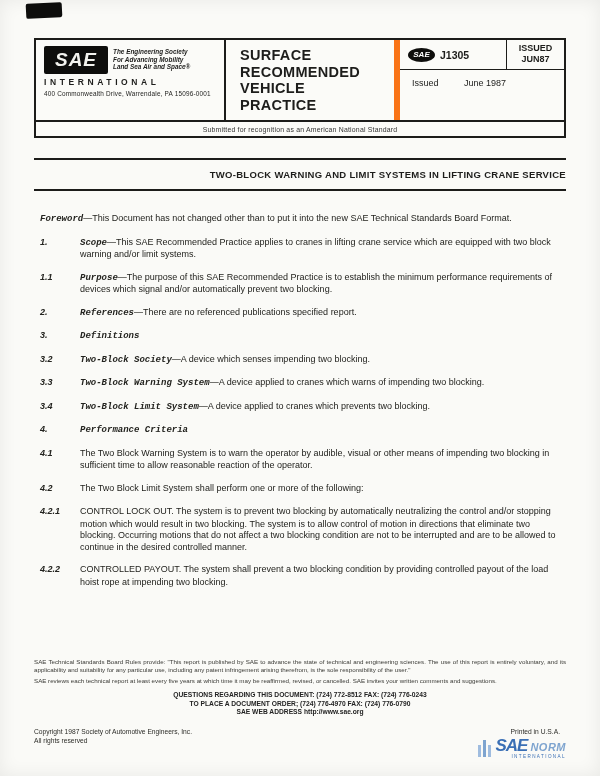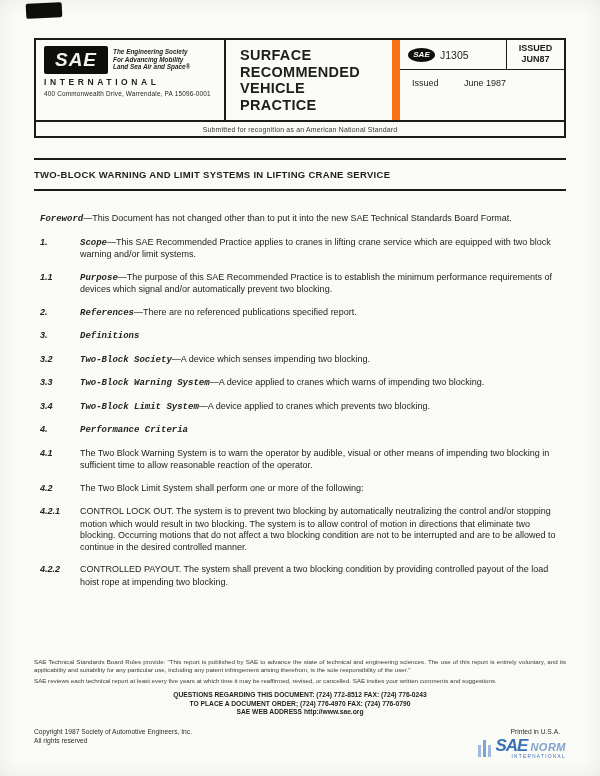--- a/index.html
+++ b/index.html
@@ -34,49 +34,49 @@
   .sae-box {
     width: 64px; height: 28px; background: #0e0e0c; color: #f3f3ee;
     font-weight: bold; font-style: italic; font-size: 19px; letter-spacing: 1px;
     display: flex; align-items: center; justify-content: center;
     border-radius: 2px; flex: 0 0 auto;
   }
   .tagline { font-size: 6.4px; line-height: 7.6px; font-weight: bold; font-style: italic; padding-top: 2px; }
   .intl { font-size: 8.5px; font-weight: bold; letter-spacing: 3.6px; margin-top: 3px; }
   .addr { font-size: 6.4px; margin-top: 3px; letter-spacing: 0.2px; }
   .cell-doctype {
-    width: 176px; border-left: 2px solid #1c1c1a; border-right: 8px solid #f97316;
+    width: 176px; border-left: 2px solid #1c1c1a; border-right: 6px solid #f97316;
     padding: 7px 0 0 14px; font-size: 14.5px; font-weight: bold; line-height: 16.5px;
     letter-spacing: 0.3px;
   }
   .cell-right { flex: 1; display: flex; flex-direction: column; }
   .right-row1 { height: 30px; border-bottom: 1.5px solid #1c1c1a; display: flex; }
   .code-cell { flex: 1; display: flex; align-items: center; gap: 5px; padding-left: 8px; }
   .mini-sae {
     background: #0e0e0c; color: #fff; font-weight: bold; font-style: italic;
     font-size: 8px; width: 27px; height: 14px; border-radius: 50%;
     display: inline-flex; align-items: center; justify-content: center;
   }
-  .code { font-weight: normal; font-size: 10.5px; }
+  .code { font-weight: bold; font-size: 10.5px; }
   .stamp-cell {
     width: 58px; border-left: 1.5px solid #1c1c1a; text-align: center;
     font-weight: bold; font-size: 9px; line-height: 11px; padding-top: 3px;
   }
   .right-row2 { display: flex; padding: 8px 10px 0 12px; font-size: 9px; }
   .issued-label { width: 52px; }
   .right-fill { flex: 1; }
   .ansi-strip {
     border-top: 2px solid #1c1c1a; text-align: center;
     font-size: 6.9px; padding: 4px 0 3px 0; letter-spacing: 0.2px; color: #333;
   }
   
   .doc-title {
     position: absolute; left: 34px; top: 158px; width: 532px;
     border-top: 2px solid #1c1c1a; border-bottom: 2px solid #1c1c1a;
-    padding: 9px 0; text-align: left; font-weight: bold; font-size: 9.5px;
+    padding: 9px 0; text-align: right; font-weight: bold; font-size: 9.5px;
     letter-spacing: 0.3px;
   }
   
   .body-text { position: absolute; left: 40px; top: 213px; width: 522px; }
   .para {
     font-size: 9px; line-height: 11.5px; margin-bottom: 11px;
     padding-left: 40px; text-indent: -40px; color: #23231f;
   }
   .para .num {
     display: inline-block; width: 40px; text-indent: 0;

